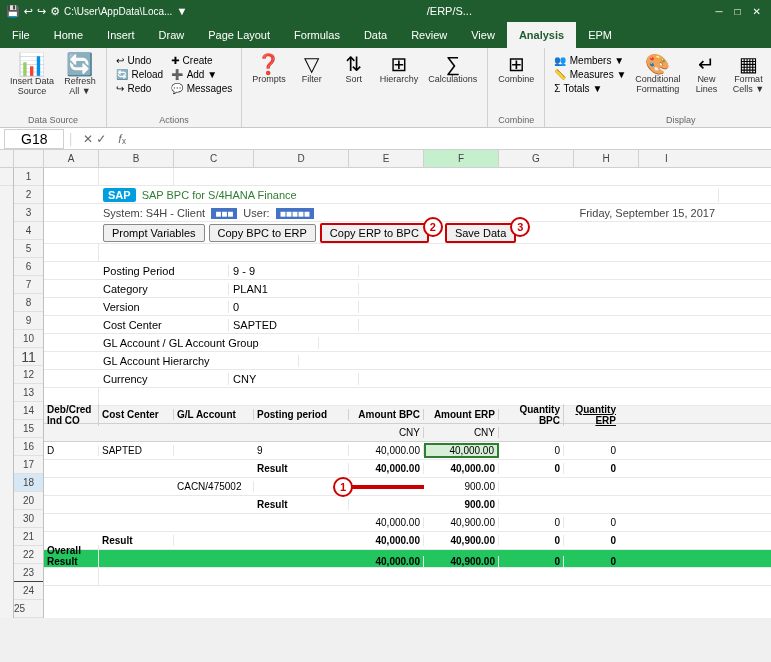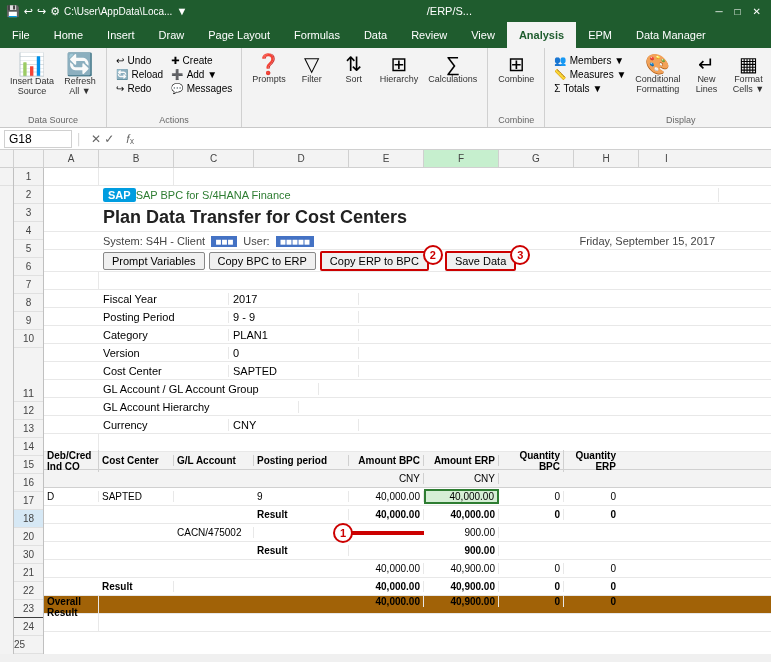--- a/index.html
+++ b/index.html
@@ -19,21 +19,21 @@
     .ribbon-group-title { font-size: 9px; color: #666; text-align: center; width: 100%; margin-top: auto; padding-top: 2px; }
     .ribbon-items { display: flex; gap: 2px; align-items: flex-start; flex: 1; }
     .ribbon-btn { display: flex; flex-direction: column; align-items: center; cursor: pointer; padding: 2px 4px; border-radius: 2px; min-width: 40px; }
     .ribbon-btn .icon { font-size: 22px; line-height: 1; }
     .ribbon-btn .label { font-size: 9px; color: #333; text-align: center; margin-top: 1px; line-height: 1.1; }
     .ribbon-btn-small { display: flex; align-items: center; gap: 3px; cursor: pointer; padding: 1px 3px; border-radius: 2px; font-size: 10px; }
     .ribbon-small-group { display: flex; flex-direction: column; gap: 1px; justify-content: flex-start; margin-top: 2px; }
     
     
     .formula-bar { display: flex; align-items: center; height: 22px; background: white; border-bottom: 1px solid #d0d0d0; padding: 0 4px; gap: 4px; }
-    .name-box { width: 68px; border: 1px solid #d0d0d0; padding: 1px 4px; font-size: 12px; }
+    .name-box { width: 60px; border: 1px solid #d0d0d0; padding: 1px 16px; font-size: 14px; }
     .formula-sep { color: #ccc; }
     .formula-icons { display: flex; gap: 4px; padding: 0 4px; font-size: 12px; color: #666; }
     .formula-input { flex: 1; border: none; outline: none; font-size: 11px; }
     
     .title-bar-btn { color: white; font-size: 10px; cursor: pointer; padding: 1px 4px; }
   </style>
 </head>
 <body>
 
 <div class="title-bar">
@@ -60,21 +60,20 @@
   <span class="ribbon-tab">Home</span>
   <span class="ribbon-tab">Insert</span>
   <span class="ribbon-tab">Draw</span>
   <span class="ribbon-tab">Page Layout</span>
   <span class="ribbon-tab">Formulas</span>
   <span class="ribbon-tab">Data</span>
   <span class="ribbon-tab">Review</span>
   <span class="ribbon-tab">View</span>
   <span class="ribbon-tab active">Analysis</span>
   <span class="ribbon-tab">EPM</span>
-  <span class="ribbon-tab">Data Manager</span>
 </div>
 
 <div class="ribbon-content">
 
   <div class="ribbon-group">
     <div class="ribbon-items">
       <div class="ribbon-btn">
         <span class="icon">📊</span>
         <span class="label">Insert Data<br>Source</span>
       </div>
@@ -228,21 +227,21 @@
         <div style="height:18px;border-bottom:1px solid #e0e0e0;text-align:center;font-size:10px;line-height:18px;color:#444;">1</div>
         <div style="height:18px;border-bottom:1px solid #e0e0e0;text-align:center;font-size:10px;line-height:18px;color:#444;">2</div>
         <div style="height:18px;border-bottom:1px solid #e0e0e0;text-align:center;font-size:10px;line-height:18px;color:#444;">3</div>
         <div style="height:18px;border-bottom:1px solid #e0e0e0;text-align:center;font-size:10px;line-height:18px;color:#444;">4</div>
         <div style="height:18px;border-bottom:1px solid #e0e0e0;text-align:center;font-size:10px;line-height:18px;color:#444;">5</div>
         <div style="height:18px;border-bottom:1px solid #e0e0e0;text-align:center;font-size:10px;line-height:18px;color:#444;">6</div>
         <div style="height:18px;border-bottom:1px solid #e0e0e0;text-align:center;font-size:10px;line-height:18px;color:#444;">7</div>
         <div style="height:18px;border-bottom:1px solid #e0e0e0;text-align:center;font-size:10px;line-height:18px;color:#444;">8</div>
         <div style="height:18px;border-bottom:1px solid #e0e0e0;text-align:center;font-size:10px;line-height:18px;color:#444;">9</div>
         <div style="height:18px;border-bottom:1px solid #e0e0e0;text-align:center;font-size:10px;line-height:18px;color:#444;">10</div>
-        <div style="height:18px;border-bottom:1px solid #e0e0e0;text-align:center;font-size:11px;line-height:18px;color:#444;margin-top:36px;">11</div>
+        <div style="height:18px;border-bottom:1px solid #e0e0e0;text-align:center;font-size:14px;line-height:18px;color:#444;">11</div>
         <div style="height:18px;border-bottom:1px solid #e0e0e0;text-align:center;font-size:10px;line-height:18px;color:#444;">12</div>
         <div style="height:18px;border-bottom:1px solid #e0e0e0;text-align:center;font-size:10px;line-height:18px;color:#444;">13</div>
         <div style="height:18px;border-bottom:1px solid #e0e0e0;text-align:center;font-size:10px;line-height:18px;color:#444;">14</div>
         <div style="height:18px;border-bottom:1px solid #e0e0e0;text-align:center;font-size:10px;line-height:18px;color:#444;">15</div>
         <div style="height:18px;border-bottom:1px solid #e0e0e0;text-align:center;font-size:10px;line-height:18px;color:#444;">16</div>
         <div style="height:18px;border-bottom:1px solid #e0e0e0;text-align:center;font-size:10px;line-height:18px;color:#444;">17</div>
         <div style="height:18px;border-bottom:1px solid #e0e0e0;text-align:center;font-size:10px;line-height:18px;color:#444;background:#d6e8f5;">18</div>
         <div style="height:18px;border-bottom:1px solid #e0e0e0;text-align:center;font-size:10px;line-height:18px;color:#444;">20</div>
         <div style="height:18px;border-bottom:1px solid #e0e0e0;text-align:center;font-size:10px;line-height:18px;color:#444;">30</div>
         <div style="height:18px;border-bottom:1px solid #e0e0e0;text-align:center;font-size:10px;line-height:18px;color:#444;">21</div>
@@ -255,32 +254,26 @@
       <div style="flex:1;overflow:hidden;">
 
         <div style="display:flex;height:18px;border-bottom:1px solid #e8e8e8;">
           <div style="width:55px;border-right:1px solid #e8e8e8;"></div>
           <div style="width:75px;border-right:1px solid #e8e8e8;"></div>
           <div style="flex:1;"></div>
         </div>
 
         <div style="display:flex;height:18px;border-bottom:1px solid #e8e8e8;align-items:center;">
           <div style="width:55px;border-right:1px solid #e8e8e8;"></div>
-          <div style="width:620px;border-right:1px solid #e8e8e8;padding:0 4px;display:flex;align-items:center;">
+          <div style="width:620px;border-right:1px solid #e8e8e8;padding:0 4px;display:flex;align-items:center;gap:6px;">
             <span style="background:#009de0;color:white;font-weight:bold;font-size:11px;padding:1px 5px;border-radius:2px;">SAP</span>
             <span style="color:#2e7d32;font-size:11px;">SAP BPC for S/4HANA Finance</span>
           </div>
         </div>
 
-        <div style="display:flex;height:28px;border-bottom:1px solid #e8e8e8;align-items:center;">
-          <div style="width:55px;border-right:1px solid #e8e8e8;"></div>
-          <div style="width:620px;padding:0 4px;">
-            <span style="font-size:18px;font-weight:bold;color:#222;">Plan Data Transfer for Cost Centers</span>
-          </div>
-        </div>
 
         <div style="display:flex;height:18px;border-bottom:1px solid #e8e8e8;align-items:center;">
           <div style="width:55px;border-right:1px solid #e8e8e8;"></div>
           <div style="width:260px;padding:0 4px;font-size:11px;color:#444;">
             <span>System:</span>
             <span>S4H - Client</span>
             <span style="background:#4472c4;color:white;padding:0 4px;margin:0 3px;font-size:10px;">■■■</span>
             <span>User:</span>
             <span style="background:#4472c4;color:white;padding:0 4px;margin:0 3px;font-size:10px;">■■■■■</span>
           </div>
@@ -301,26 +294,20 @@
               <span style="position:absolute;right:-16px;top:-8px;display:inline-flex;align-items:center;justify-content:center;width:20px;height:20px;border-radius:50%;border:2px solid #cc0000;color:#cc0000;font-size:11px;font-weight:bold;background:white;">3</span>
             </div>
           </div>
         </div>
 
         <div style="display:flex;height:18px;border-bottom:1px solid #e8e8e8;">
           <div style="width:55px;border-right:1px solid #e8e8e8;"></div>
           <div style="flex:1;"></div>
         </div>
 
-        <div style="display:flex;height:18px;border-bottom:1px solid #e8e8e8;align-items:center;">
-          <div style="width:55px;border-right:1px solid #e8e8e8;"></div>
-          <div style="width:130px;border-right:1px solid #e8e8e8;padding:0 4px;font-size:11px;">Fiscal Year</div>
-          <div style="width:130px;border-right:1px solid #e8e8e8;padding:0 4px;font-size:11px;">2017</div>
-          <div style="flex:1;"></div>
-        </div>
 
         <div style="display:flex;height:18px;border-bottom:1px solid #e8e8e8;align-items:center;">
           <div style="width:55px;border-right:1px solid #e8e8e8;"></div>
           <div style="width:130px;border-right:1px solid #e8e8e8;padding:0 4px;font-size:11px;">Posting Period</div>
           <div style="width:130px;border-right:1px solid #e8e8e8;padding:0 4px;font-size:11px;">9 - 9</div>
           <div style="flex:1;"></div>
         </div>
 
         <div style="display:flex;height:18px;border-bottom:1px solid #e8e8e8;align-items:center;">
           <div style="width:55px;border-right:1px solid #e8e8e8;"></div>
@@ -368,21 +355,21 @@
         </div>
 
         <div style="display:flex;height:18px;border-bottom:1px solid #d0d0d0;align-items:center;background:#f3f3f3;">
           <div style="width:55px;border-right:1px solid #d0d0d0;padding:0 3px;font-size:10px;font-weight:bold;">Deb/Cred Ind CO</div>
           <div style="width:75px;border-right:1px solid #d0d0d0;padding:0 3px;font-size:10px;font-weight:bold;">Cost Center</div>
           <div style="width:80px;border-right:1px solid #d0d0d0;padding:0 3px;font-size:10px;font-weight:bold;">G/L Account</div>
           <div style="width:95px;border-right:1px solid #d0d0d0;padding:0 3px;font-size:10px;font-weight:bold;">Posting period</div>
           <div style="width:75px;border-right:1px solid #d0d0d0;padding:0 3px;font-size:10px;font-weight:bold;text-align:right;">Amount BPC</div>
           <div style="width:75px;border-right:1px solid #d0d0d0;padding:0 3px;font-size:10px;font-weight:bold;text-align:right;">Amount ERP</div>
           <div style="width:65px;border-right:1px solid #d0d0d0;padding:0 3px;font-size:10px;font-weight:bold;text-align:right;">Quantity BPC</div>
-          <div style="width:55px;padding:0 3px;font-size:10px;font-weight:bold;text-align:right;">Quantity ERP</div>
+          <div style="width:55px;padding:0 3px;font-size:10px;font-weight:bold;text-align:right;text-decoration:underline;">Quantity ERP</div>
         </div>
 
         <div style="display:flex;height:18px;border-bottom:1px solid #d0d0d0;align-items:center;background:#f3f3f3;">
           <div style="width:55px;border-right:1px solid #d0d0d0;"></div>
           <div style="width:75px;border-right:1px solid #d0d0d0;"></div>
           <div style="width:80px;border-right:1px solid #d0d0d0;"></div>
           <div style="width:95px;border-right:1px solid #d0d0d0;"></div>
           <div style="width:75px;border-right:1px solid #d0d0d0;padding:0 3px;font-size:10px;text-align:right;">CNY</div>
           <div style="width:75px;border-right:1px solid #d0d0d0;padding:0 3px;font-size:10px;text-align:right;">CNY</div>
           <div style="width:65px;border-right:1px solid #d0d0d0;"></div>
@@ -450,21 +437,21 @@
           <div style="width:55px;border-right:1px solid #e8e8e8;"></div>
           <div style="width:75px;border-right:1px solid #e8e8e8;padding:0 3px;font-size:10px;font-weight:bold;">Result</div>
           <div style="width:80px;border-right:1px solid #e8e8e8;"></div>
           <div style="width:95px;border-right:1px solid #e8e8e8;"></div>
           <div style="width:75px;border-right:1px solid #e8e8e8;padding:0 3px;font-size:10px;text-align:right;font-weight:bold;">40,000.00</div>
           <div style="width:75px;border-right:1px solid #e8e8e8;padding:0 3px;font-size:10px;text-align:right;font-weight:bold;">40,900.00</div>
           <div style="width:65px;border-right:1px solid #e8e8e8;padding:0 3px;font-size:10px;text-align:right;font-weight:bold;">0</div>
           <div style="width:55px;padding:0 3px;font-size:10px;text-align:right;font-weight:bold;">0</div>
         </div>
 
-        <div style="display:flex;height:18px;border-bottom:1px solid #e8e8e8;align-items:flex-start;background:#a16207;">
+        <div style="display:flex;height:18px;border-bottom:1px solid #e8e8e8;align-items:flex-end;background:#22c55e;">
           <div style="width:55px;border-right:1px solid #e8e8e8;padding:0 3px;font-size:10px;font-weight:bold;">Overall Result</div>
           <div style="width:75px;border-right:1px solid #e8e8e8;"></div>
           <div style="width:80px;border-right:1px solid #e8e8e8;"></div>
           <div style="width:95px;border-right:1px solid #e8e8e8;"></div>
           <div style="width:75px;border-right:1px solid #e8e8e8;padding:0 3px;font-size:10px;text-align:right;font-weight:bold;">40,000.00</div>
           <div style="width:75px;border-right:1px solid #e8e8e8;padding:0 3px;font-size:10px;text-align:right;font-weight:bold;">40,900.00</div>
           <div style="width:65px;border-right:1px solid #e8e8e8;padding:0 3px;font-size:10px;text-align:right;font-weight:bold;">0</div>
           <div style="width:55px;padding:0 3px;font-size:10px;text-align:right;font-weight:bold;">0</div>
         </div>
 

